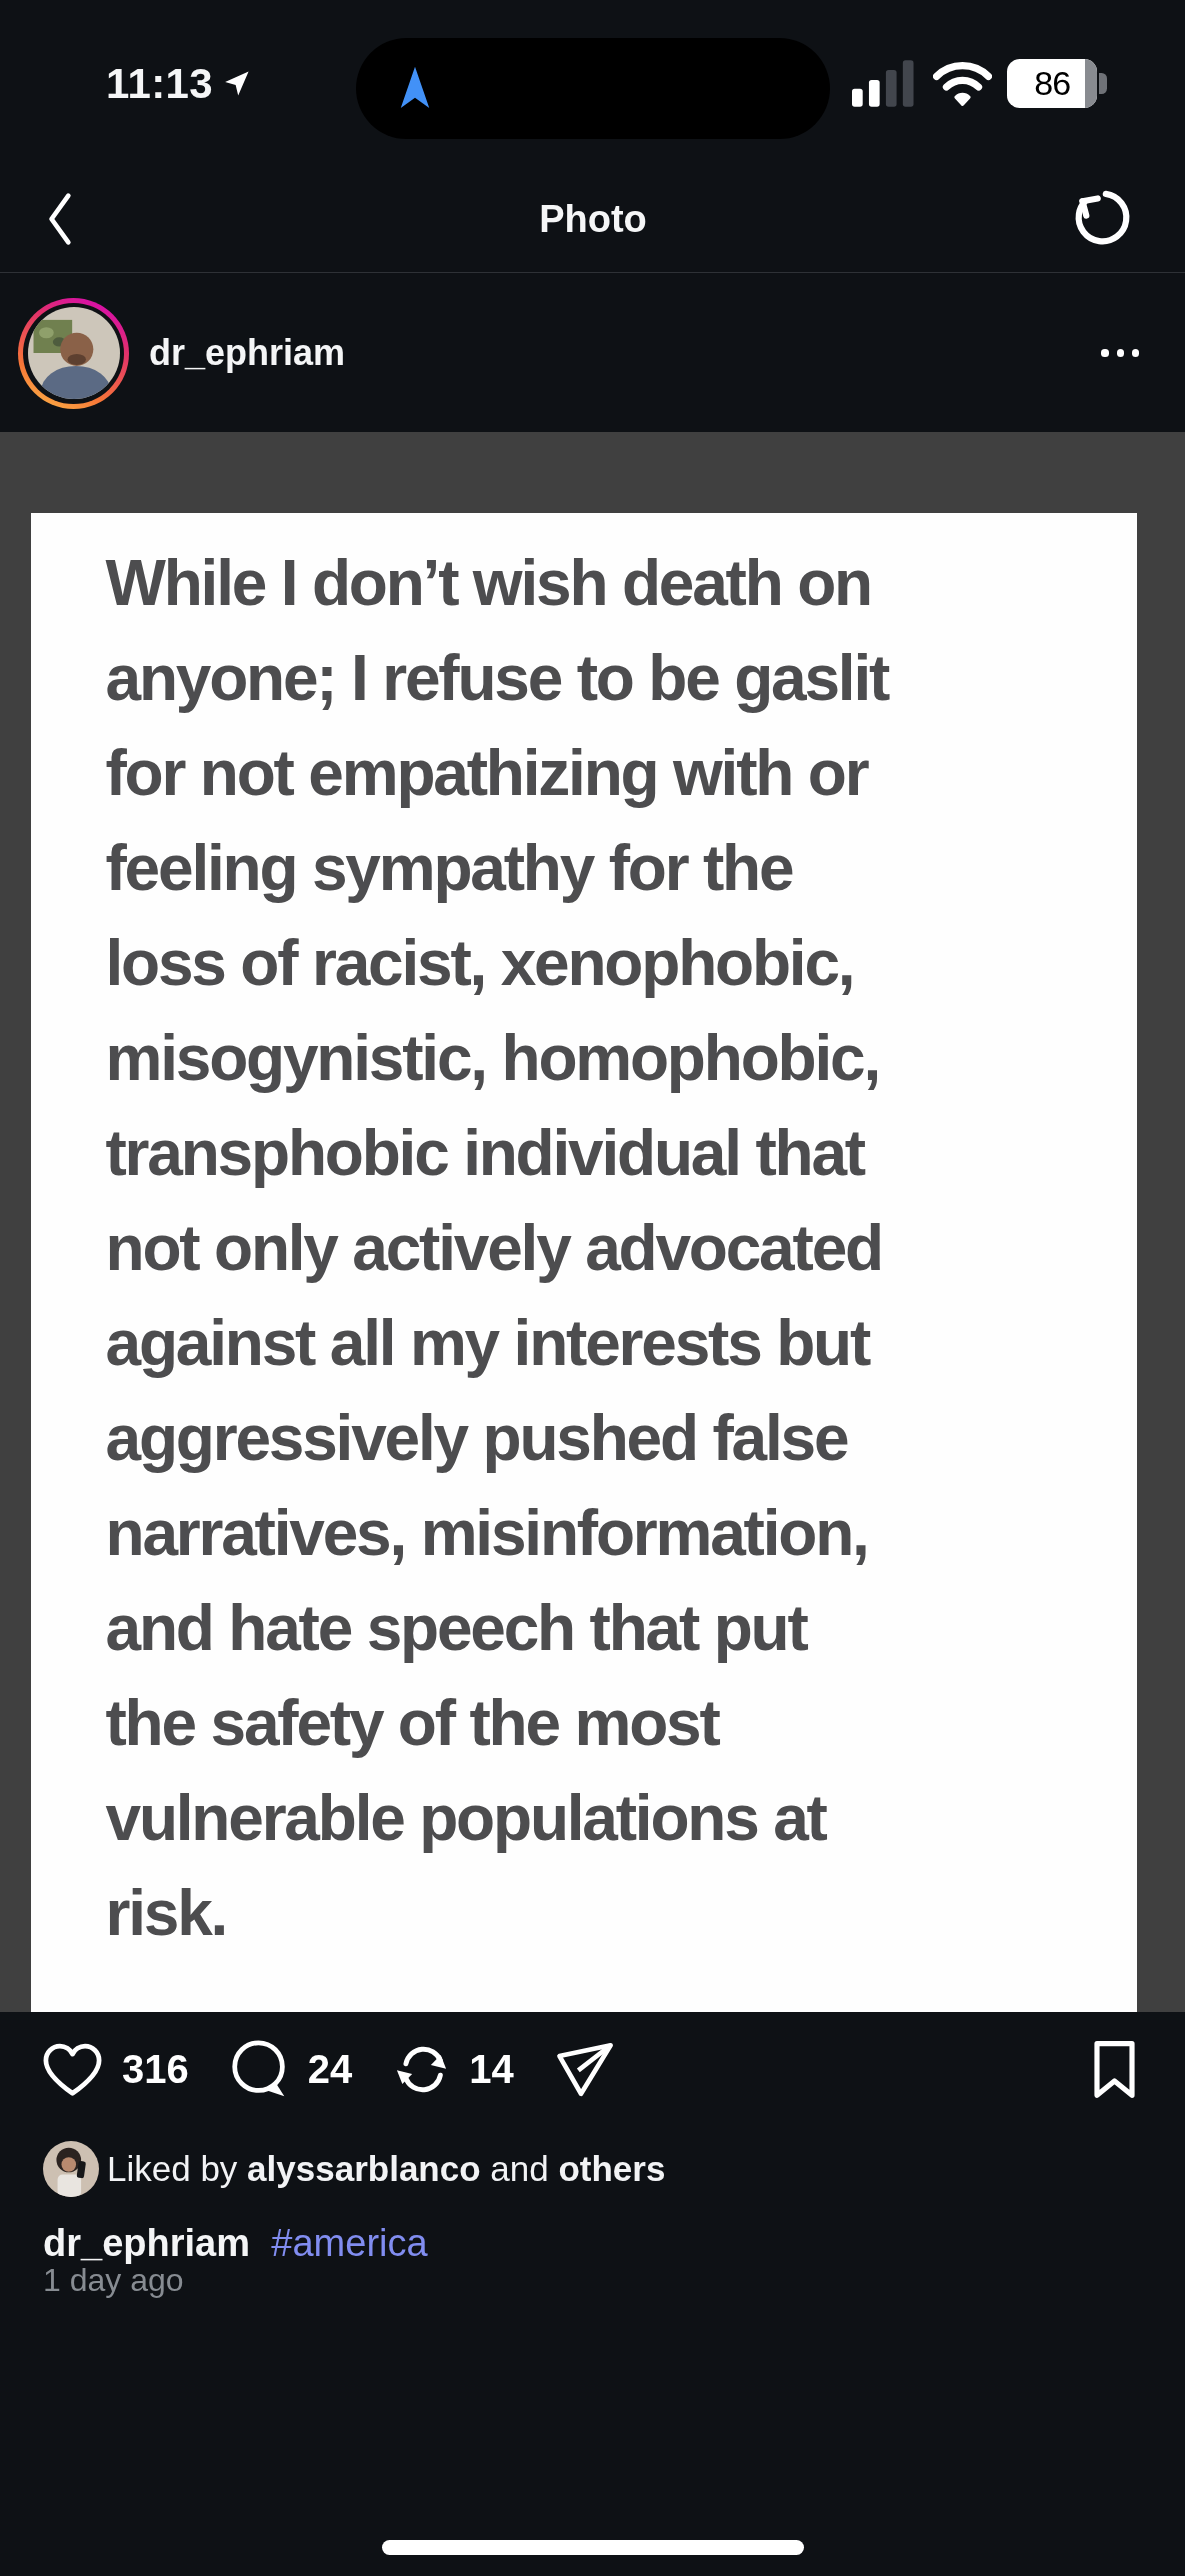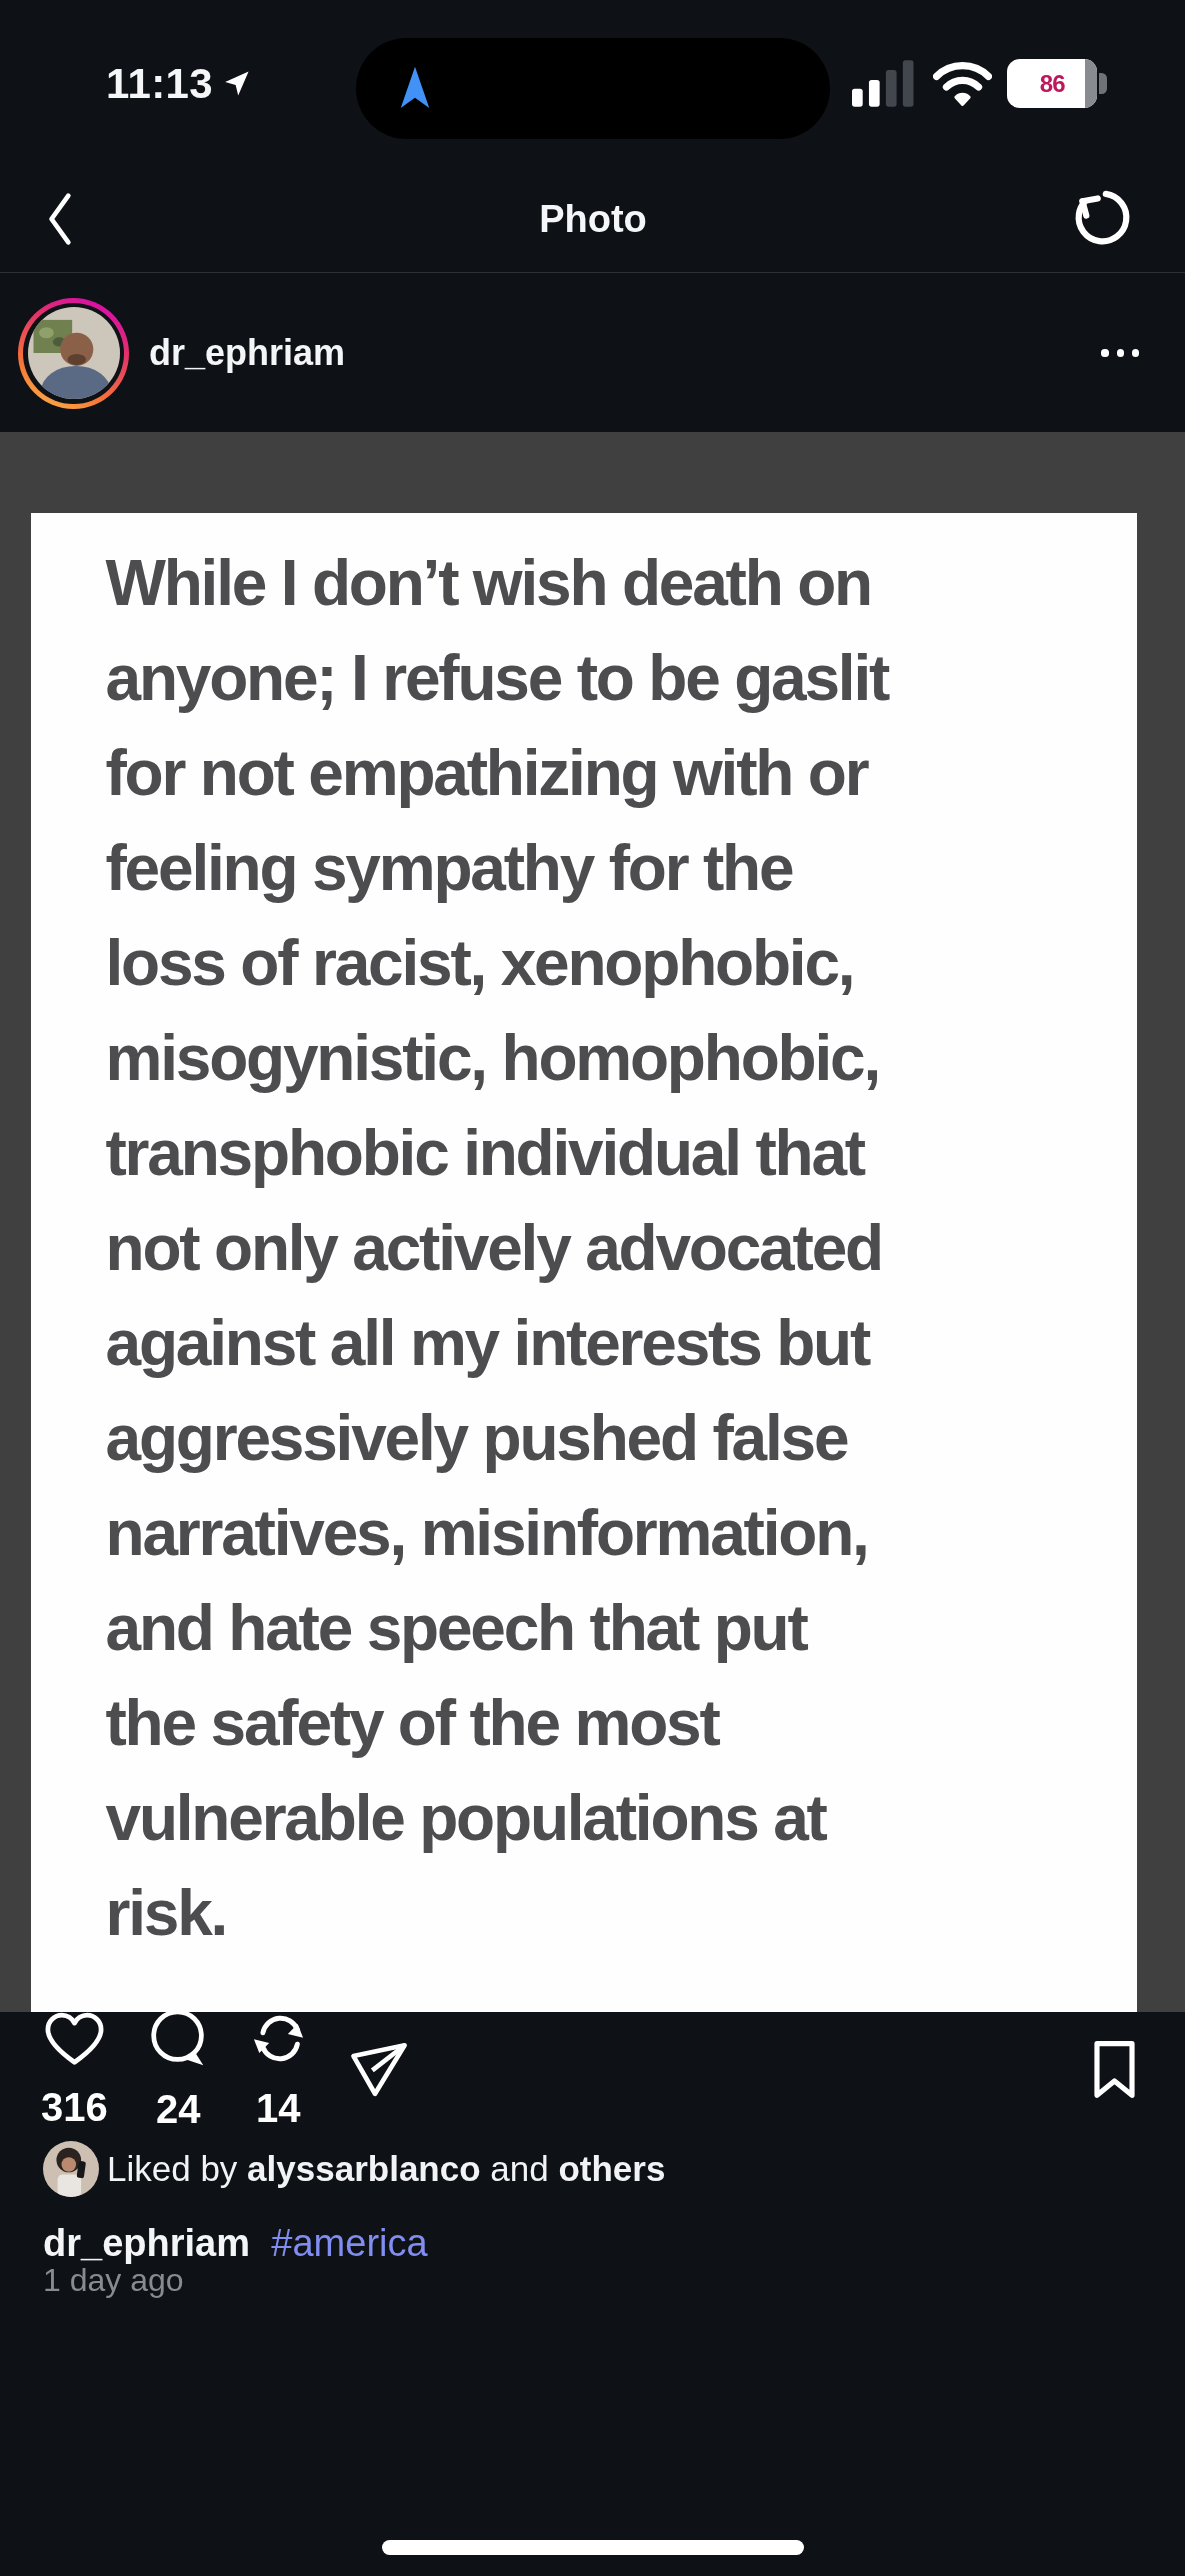--- a/index.html
+++ b/index.html
@@ -9,21 +9,21 @@
   }
   
   .status-bar{position:absolute;top:0;left:0;right:0;height:166px;}
   .time-wrap{position:absolute;left:106px;top:54px;height:59px;display:flex;align-items:center;gap:9px;}
   .time{font-size:42px;font-weight:700;letter-spacing:0.4px;}
   .dynamic-island{position:absolute;left:50%;transform:translateX(-50%);top:38px;width:474px;height:101px;background:#000;border-radius:51px;}
   .island-arrow{position:absolute;left:40px;top:50%;transform:translateY(-50%);}
   .status-right{position:absolute;right:79px;top:54px;height:59px;display:flex;align-items:center;gap:15.3px;}
   .battery{position:relative;width:90px;height:49px;background:#fff;border-radius:12.6px;overflow:hidden;display:flex;align-items:center;justify-content:center;}
   .battery .unfilled{position:absolute;right:0;top:0;bottom:0;width:12.6px;background:#888b90;}
-  .battery .pct{position:relative;font-size:24px;font-weight:700;color:#be185d;letter-spacing:-0.9px;}
+  .battery .pct{position:relative;font-size:34px;font-weight:400;color:#000000;letter-spacing:-0.9px;}
   .battery-nub{width:8px;height:20.7px;background:#6f7277;border-radius:0 5.4px 5.4px 0;margin-left:1.8px;}
   
   .nav-bar{position:absolute;top:166px;left:0;right:0;height:106px;border-bottom:1.8px solid #2e3136;}
   .back-button{position:absolute;left:43px;top:23.4px;width:40px;height:59px;display:flex;align-items:center;}
   .nav-title{position:absolute;left:0;right:0;top:0;height:100%;display:flex;align-items:center;justify-content:center;font-size:38px;font-weight:700;}
   .history-button{position:absolute;right:52px;top:20px;width:63px;height:63px;display:flex;align-items:center;justify-content:center;}
   
   .post-header{position:absolute;top:274px;left:0;right:0;height:158px;display:flex;align-items:center;}
   .story-ring{margin-left:18px;width:111px;height:111px;border-radius:50%;
     background:linear-gradient(205deg,#d300c5 0%,#e1306c 34%,#f77737 72%,#fcc24c 100%);
@@ -33,21 +33,21 @@
   .username{margin-left:20px;font-size:36px;font-weight:700;color:#f4f5f6;}
   .more-button{margin-left:auto;margin-right:47px;display:flex;gap:8px;}
   .more-button i{width:7.2px;height:7.2px;border-radius:50%;background:#fff;display:block;}
   
   .photo-area{position:absolute;top:432px;left:0;width:1186px;height:1580px;background:#404040;}
   .quote-card{position:absolute;left:30.5px;top:81px;width:1106px;bottom:0;background:#fefefe;}
   .quote-text{margin:23.4px 36px 0 75px;font-size:64px;line-height:95px;font-weight:700;
     color:#4d4d4f;letter-spacing:-2.2px;white-space:pre-line;}
   
   .action-bar{position:absolute;top:2012px;left:0;right:0;height:115px;display:flex;align-items:center;padding-left:41px;box-sizing:border-box;gap:40px;}
-  .action-group{display:flex;align-items:center;gap:18px;flex-direction:column;}
+  .action-group{display:flex;align-items:center;gap:18px;}
   .count{font-size:40px;font-weight:600;color:#fff;}
   .save-button{margin-left:auto;margin-right:47px;display:flex;}
   
   .liked-row{position:absolute;top:2141px;left:43px;right:36px;display:flex;align-items:center;gap:8px;}
   .liked-avatar{width:56px;height:56px;border-radius:50%;overflow:hidden;flex:0 0 auto;}
   .liked-text{font-size:35px;color:#f2f3f5;}
   .liked-text b{font-weight:700;}
   .caption-row{position:absolute;top:2204px;left:43px;font-size:38px;margin-top:18px;}
   .caption-user{font-weight:700;color:#f4f5f6;}
   .caption-tag{color:#818df0;margin-left:10.8px;}

